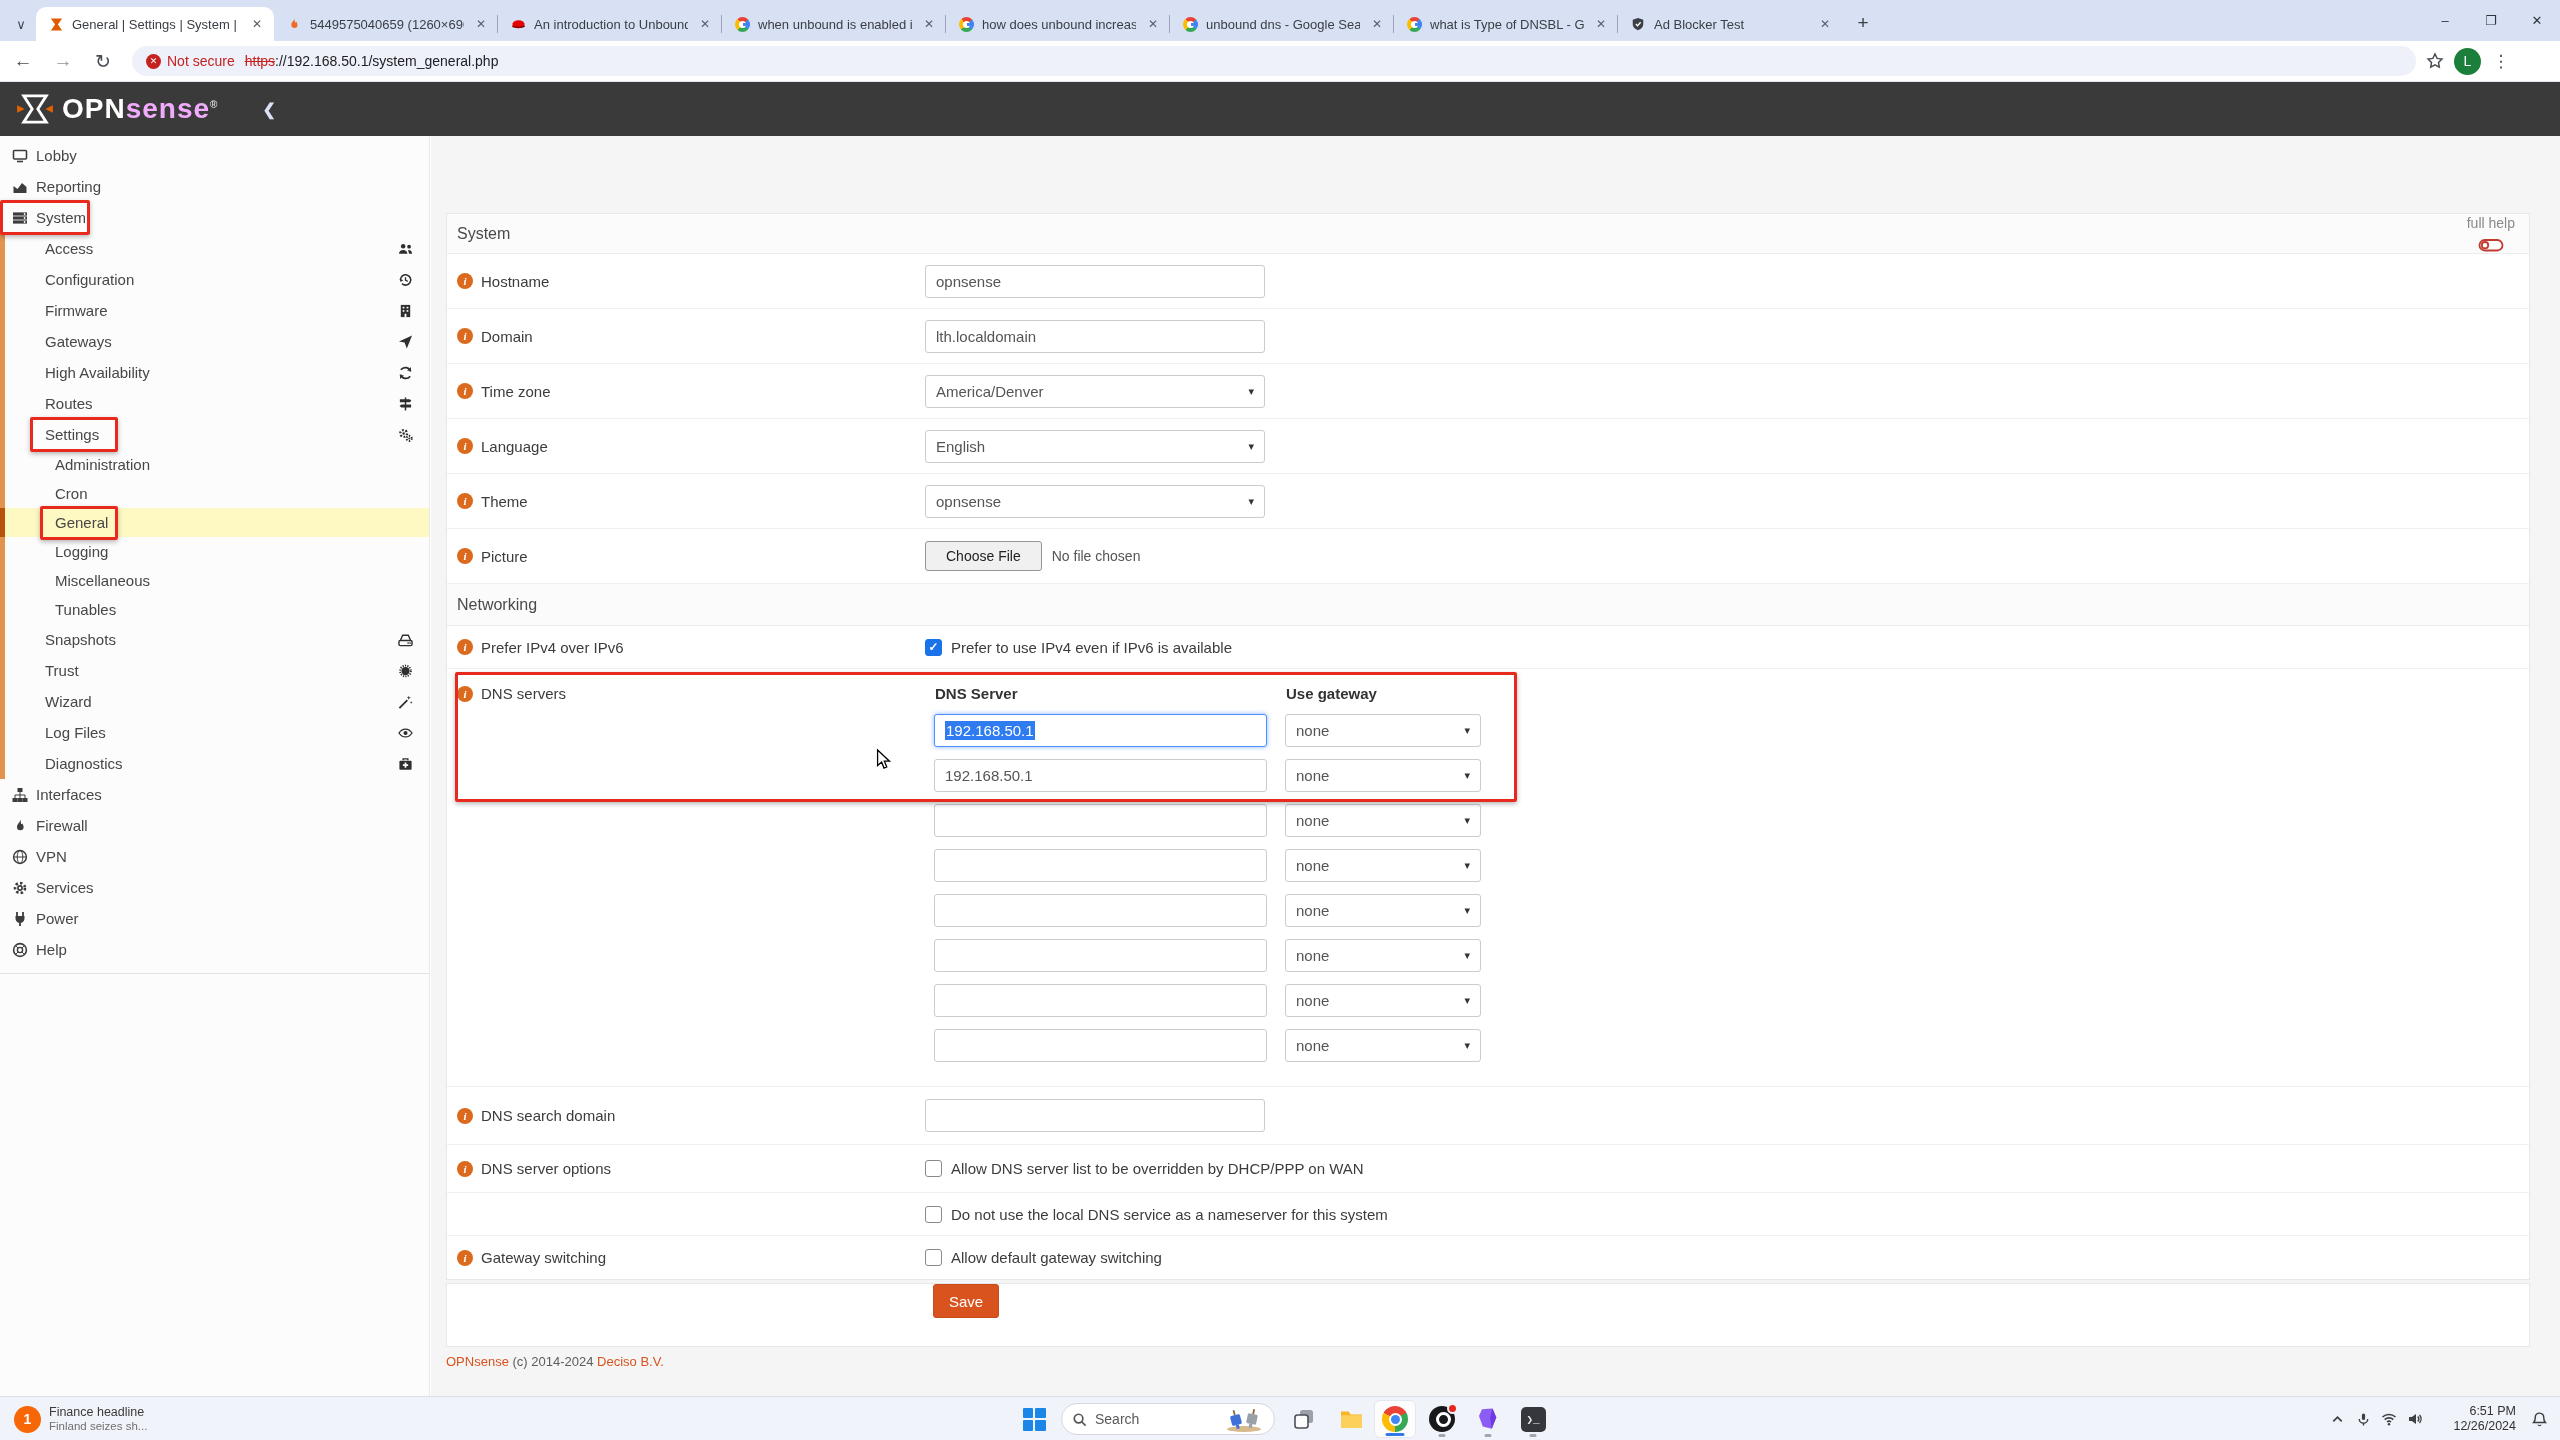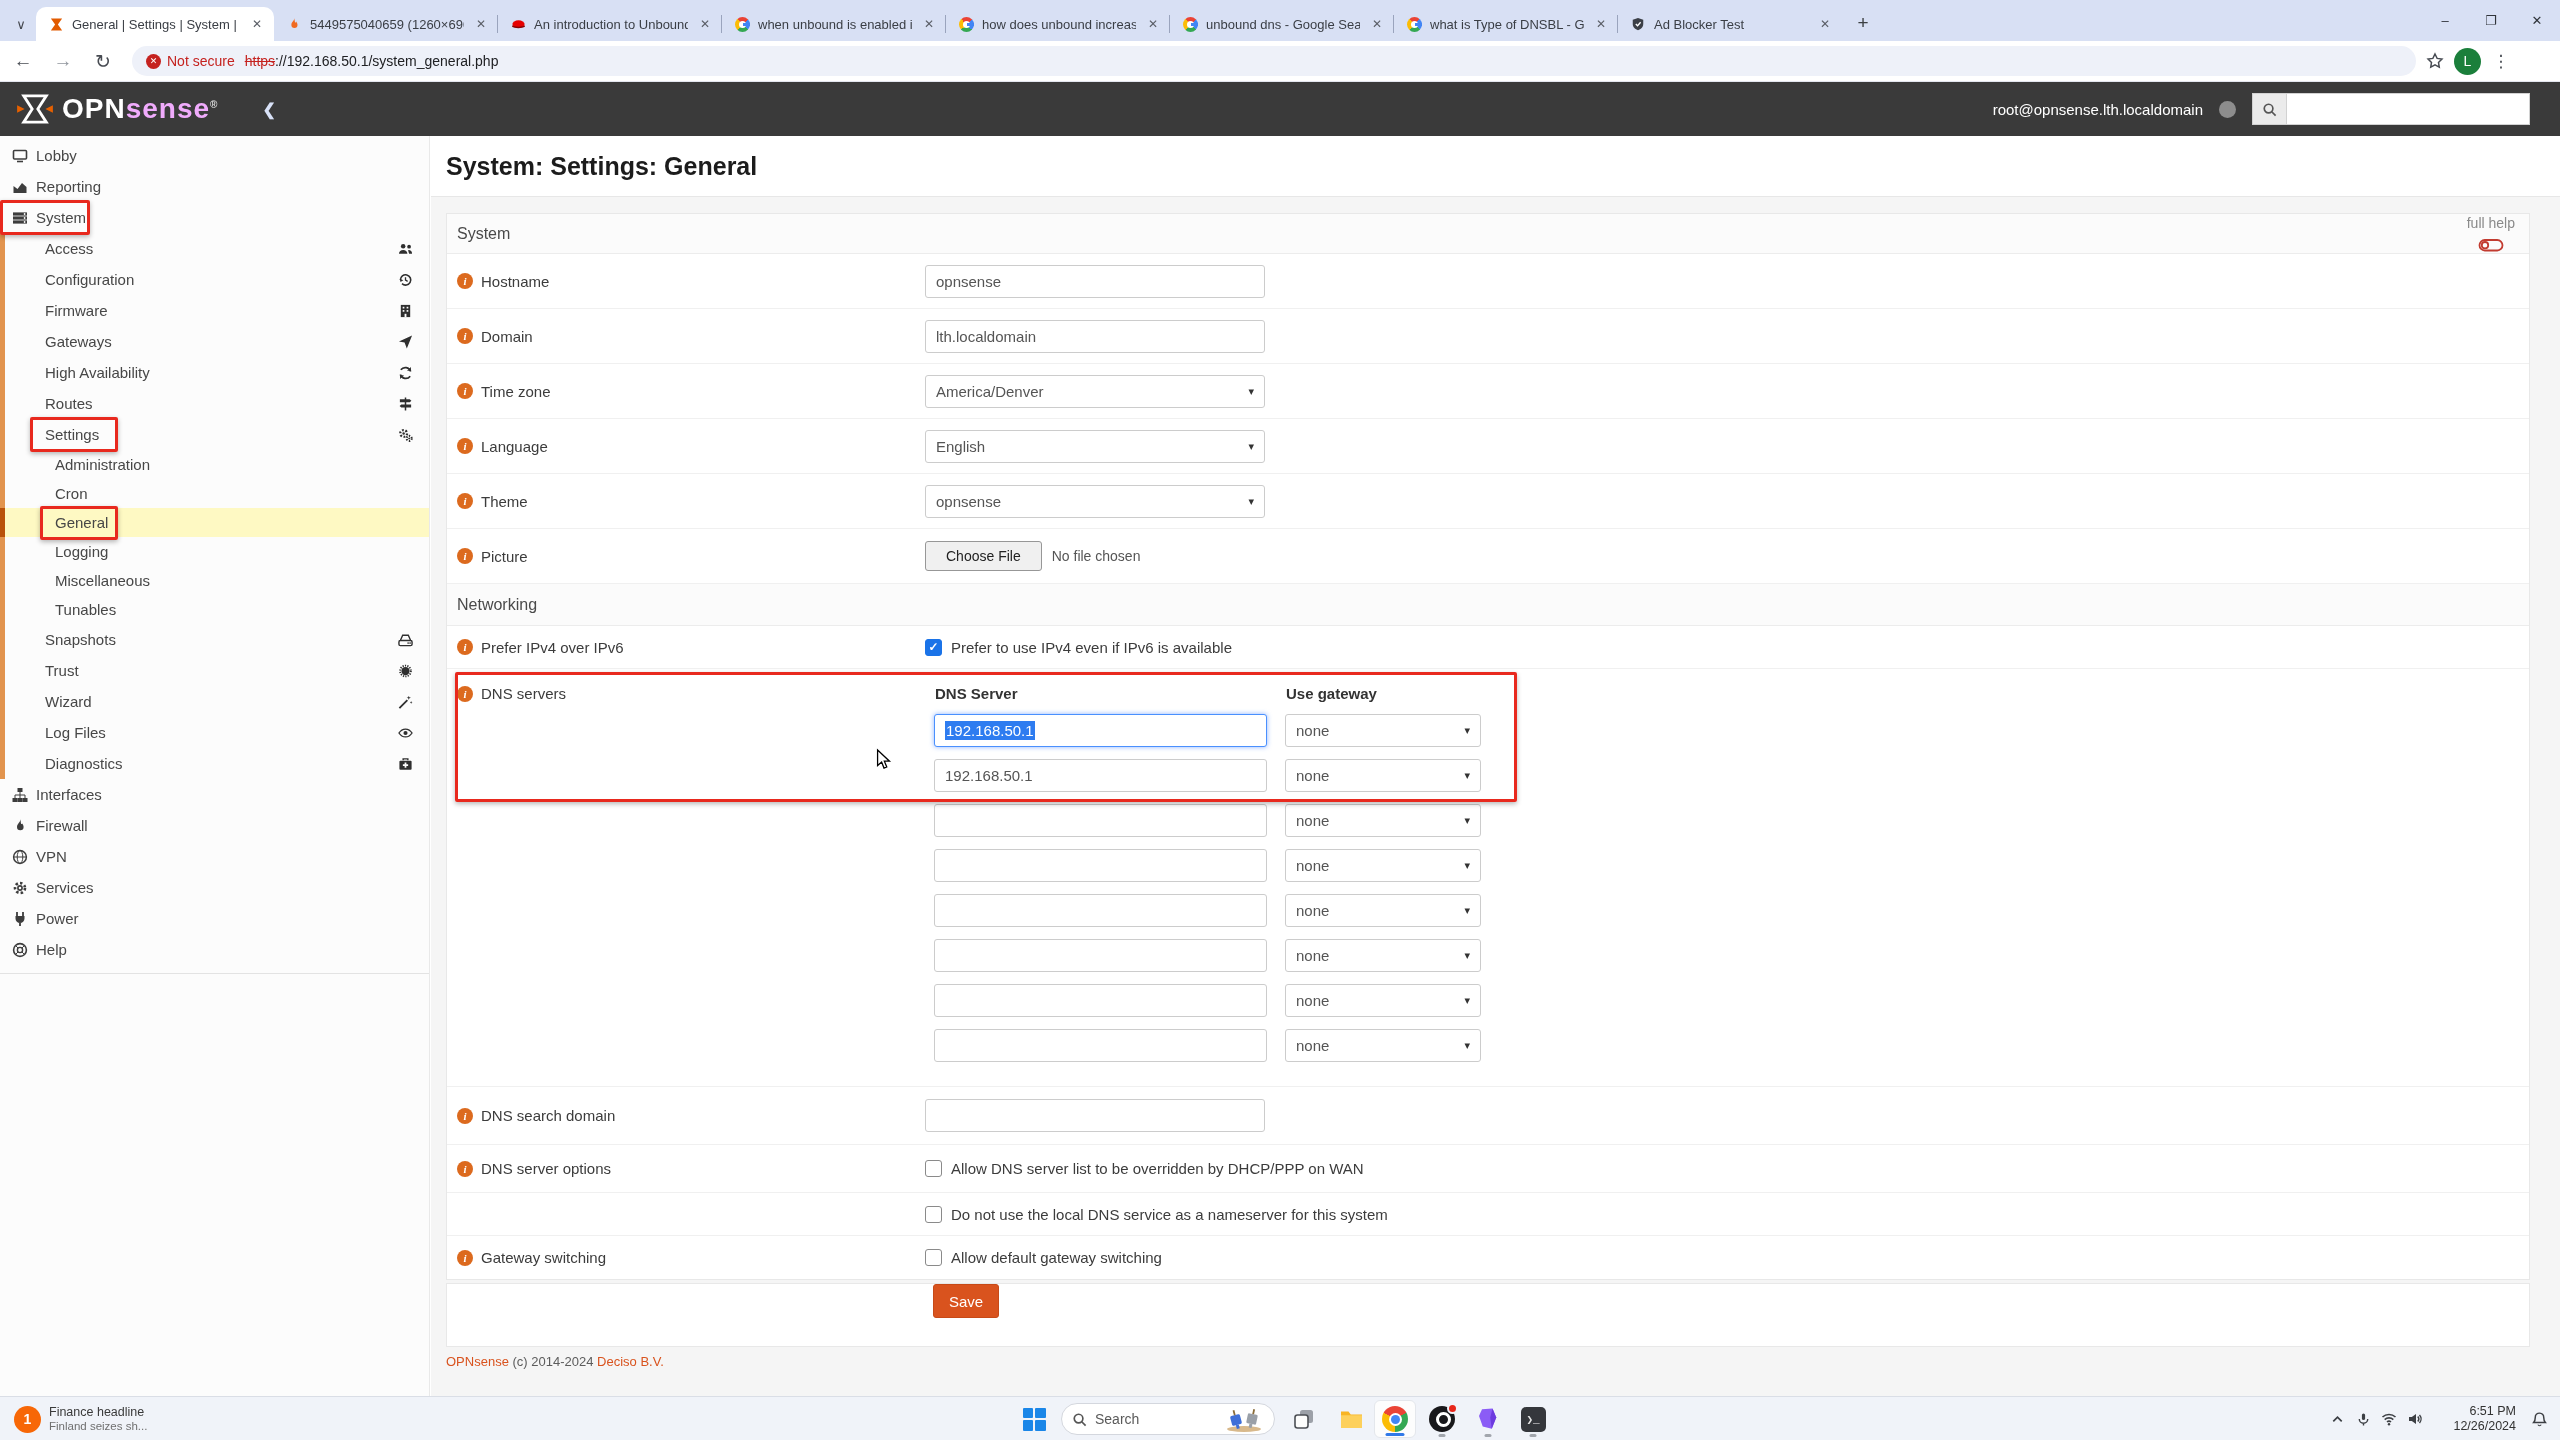--- a/index.html
+++ b/index.html
@@ -400,32 +400,20 @@
 
   <div class="appheader">
     <div class="brand">
       <svg width="38" height="32" viewBox="0 0 40 34">
         <path d="M8 3h24L23 17l9 14H8l9-14z" fill="none" stroke="#fff" stroke-width="3"></path>
         <path d="M1 13l8 4-8 4zM39 13l-8 4 8 4z" fill="#e66000"></path>
       </svg>
       <span class="brandtxt"><span>OPN</span><span class="sense">sense</span><sup>®</sup></span>
     </div>
     <span class="collapse">❮</span>
-    <div class="hright">
-      <span class="huser">root@opnsense.lth.localdomain</span>
-      <span class="hdot"></span>
-      <div class="hsearch">
-        <span class="haddon">
-            <svg width="15" height="15" viewBox="0 0 16 16">
-              <use href="#i-mag"></use>
-            </svg>
-          </span>
-        <input type="text" style="">
-      </div>
-    </div>
   </div>
 
   <div class="sidebar">
     <div class="si">
       <span class="licon">
           <svg width="16" height="16" viewBox="0 0 16 16">
             <use href="#i-monitor"></use>
           </svg>
         </span>
       <span>Lobby</span>
@@ -609,23 +597,20 @@
           <svg width="16" height="16" viewBox="0 0 16 16">
             <use href="#i-ring"></use>
           </svg>
         </span>
       <span>Help</span>
     </div>
     <div class="sidedivider"></div>
   </div>
 
   <div class="main">
-    <div class="titleband">
-      <h1>System: Settings: General</h1>
-    </div>
 
     <div class="panel">
       <div class="secrow">
         <span>System</span>
         <span class="fullhelp">
           <span>full help</span>
           <svg width="26" height="16" viewBox="0 0 26 16">
               <use href="#i-toggle"></use>
             </svg>
         </span>

